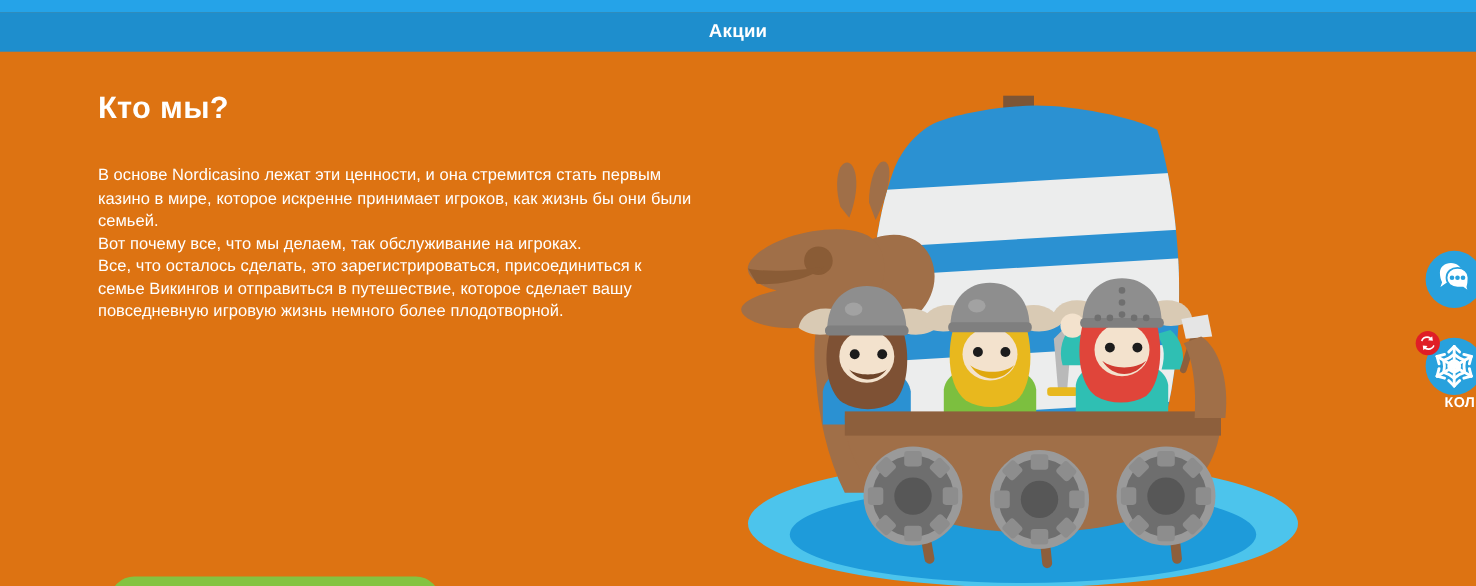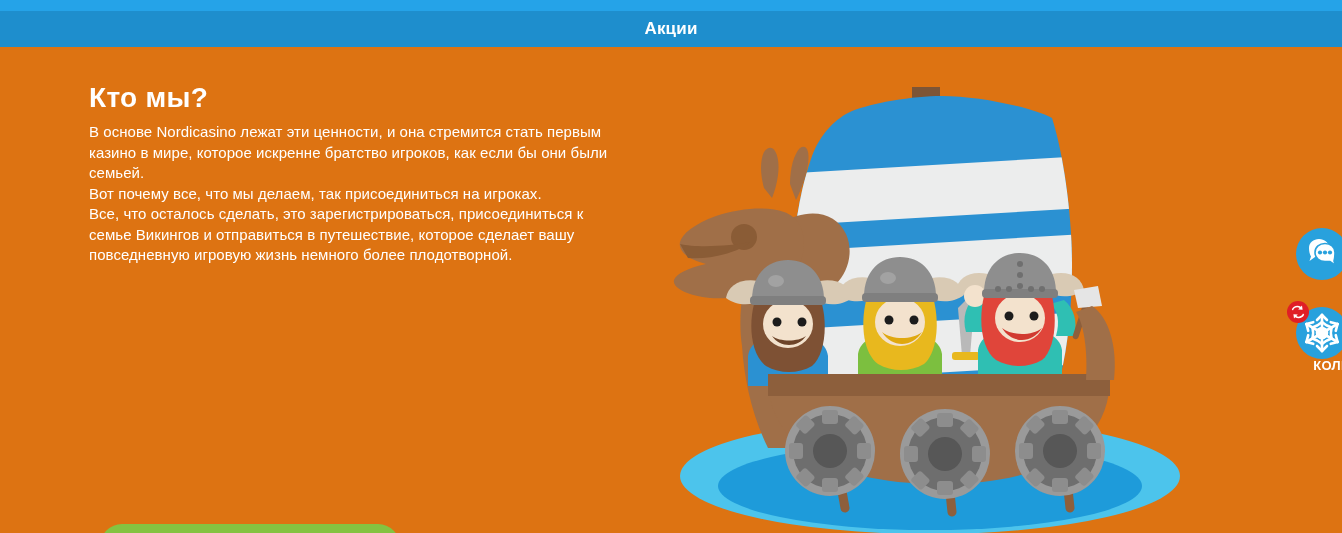--- a/index.html
+++ b/index.html
@@ -53,21 +53,21 @@
   #content-col {
     position: absolute;
     left: 89px; top: 82px;
     width: 540px;
   }
   #page-title {
     color: #ffffff;
     font-size: 28px;
     font-weight: bold;
     letter-spacing: .3px;
-    margin-bottom: 8px;
+    margin-bottom: 36px;
   }
   .body-para {
     color: #ffffff;
     font-size: 15px;
     line-height: 20.5px;
     letter-spacing: .05px;
   }
   #cta-button {
     position: absolute;
     left: 100px;
@@ -137,22 +137,22 @@
 
 <div id="nav-bar">
   <div id="nav-inner">
     <span id="nav-link-akcii">Акции</span>
   </div>
 </div>
 
 <div id="content-col">
   <div id="page-title">Кто мы?</div>
 
-  <p class="body-para">В основе Nordicasino лежат эти ценности, и она стремится стать первым казино в мире, которое искренне братство игроков, как если бы они были семьей.</p>
-  <p class="body-para">Вот почему все, что мы делаем, так присоединиться на игроках.</p>
+  <p class="body-para">В основе Nordicasino лежат эти ценности, и она стремится стать первым казино в мире, которое искренне принимает игроков, как жизнь бы они были семьей.</p>
+  <p class="body-para">Вот почему все, что мы делаем, так обслуживание на игроках.</p>
   <p class="body-para">Все, что осталось сделать, это зарегистрироваться, присоединиться к семье Викингов и отправиться в путешествие, которое сделает вашу повседневную игровую жизнь немного более плодотворной.</p>
 </div>
 
 <button id="cta-button"></button>
 
 <div id="ship-illustration">
 <svg width="570" height="477" viewBox="0 0 570 477" xmlns="http://www.w3.org/2000/svg">
   <defs>
     <clipPath id="sailClip">
       <path d="M302,40 C272,40 232,47 212,55 C196,62 180,78 172,100

